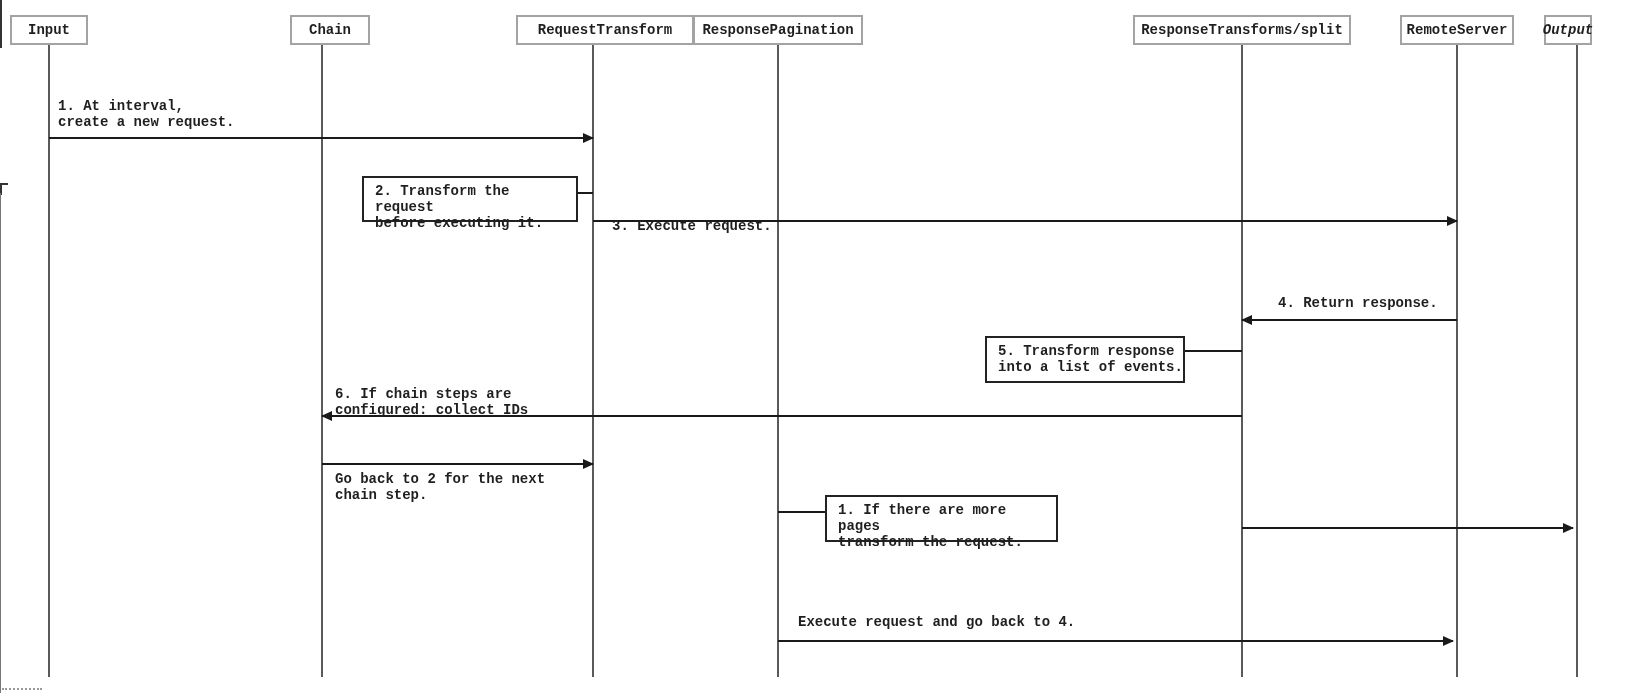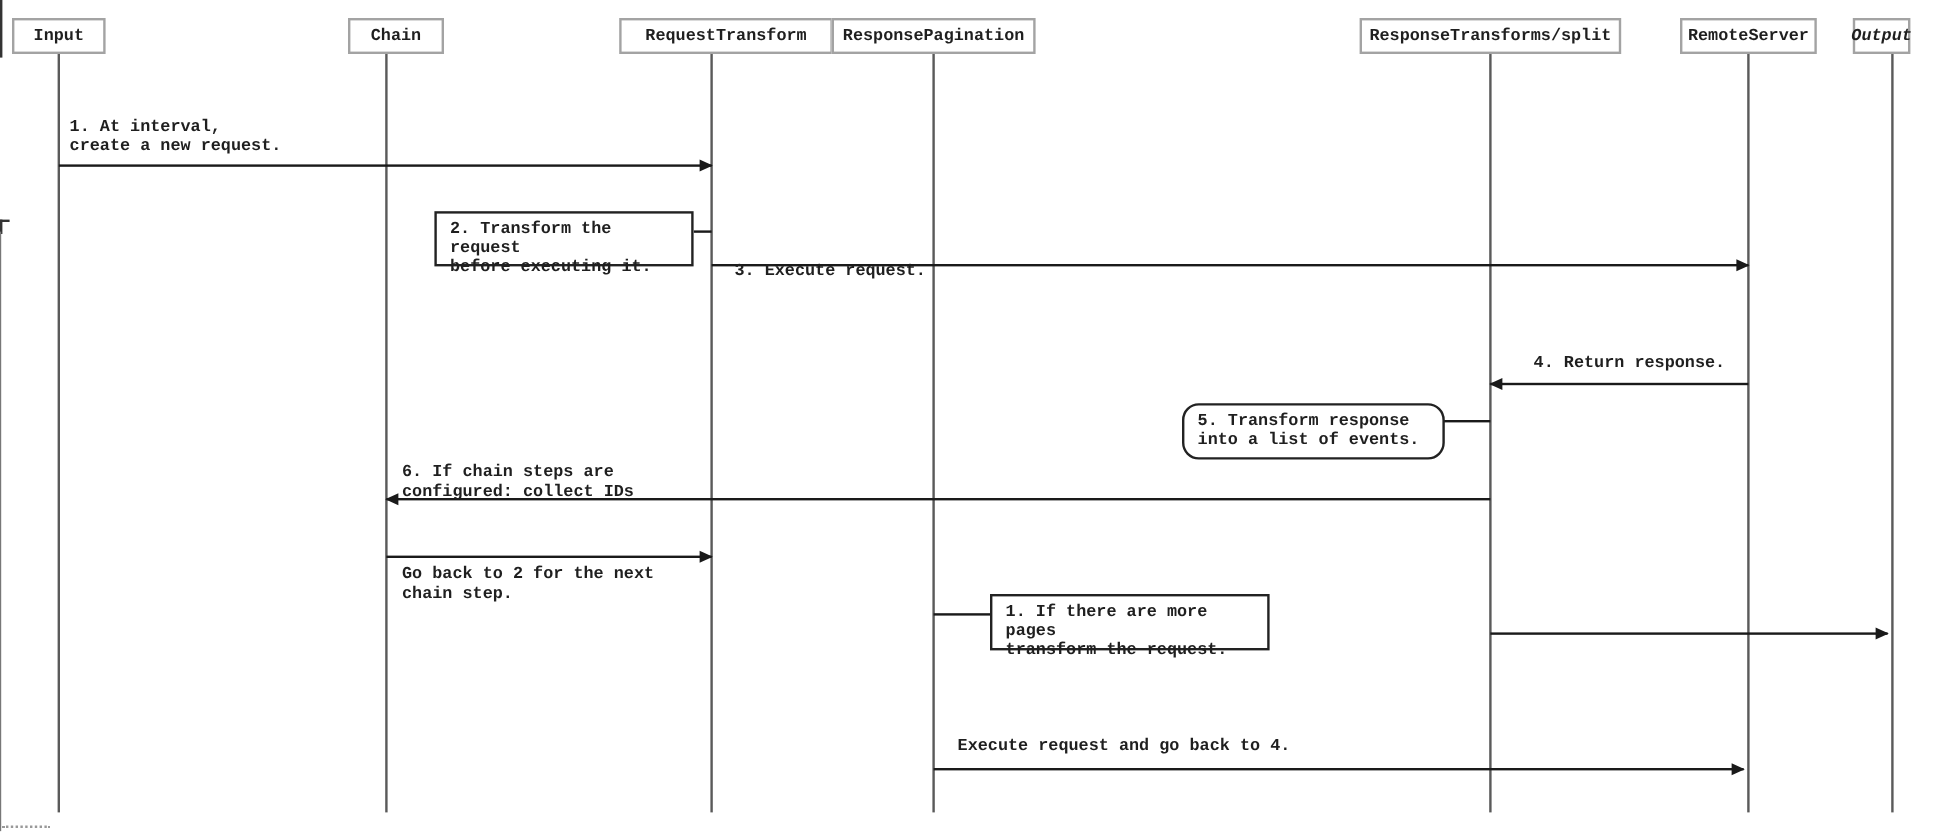--- a/index.html
+++ b/index.html
@@ -76,21 +76,21 @@
   <div class="mlabel" style="left:612px;top:198px;margin-top:20px;">3. Execute request.</div>
   <div class="arrow" style="left:593px;top:220px;width:864px;">
     <span class="head-r"></span>
   </div>
 
   <div class="mlabel" style="left:1278px;top:295px;">4. Return response.</div>
   <div class="arrow" style="left:1242px;top:319px;width:215px;">
     <span class="head-l"></span>
   </div>
 
-  <div class="note" style="left:985px;top:336px;width:219px;height:47px;border-radius:14px;">5. Transform response
+  <div class="note" style="left:985px;top:336px;width:200px;height:47px;">5. Transform response
 into a list of events.</div>
   <div class="conn" style="left:1185px;top:350px;width:57px;"></div>
 
   <div class="mlabel" style="left:335px;top:386px;">6. If chain steps are
 configured: collect IDs</div>
   <div class="arrow" style="left:322px;top:415px;width:920px;">
     <span class="head-l"></span>
   </div>
 
   <div class="arrow" style="left:322px;top:463px;width:271px;">

